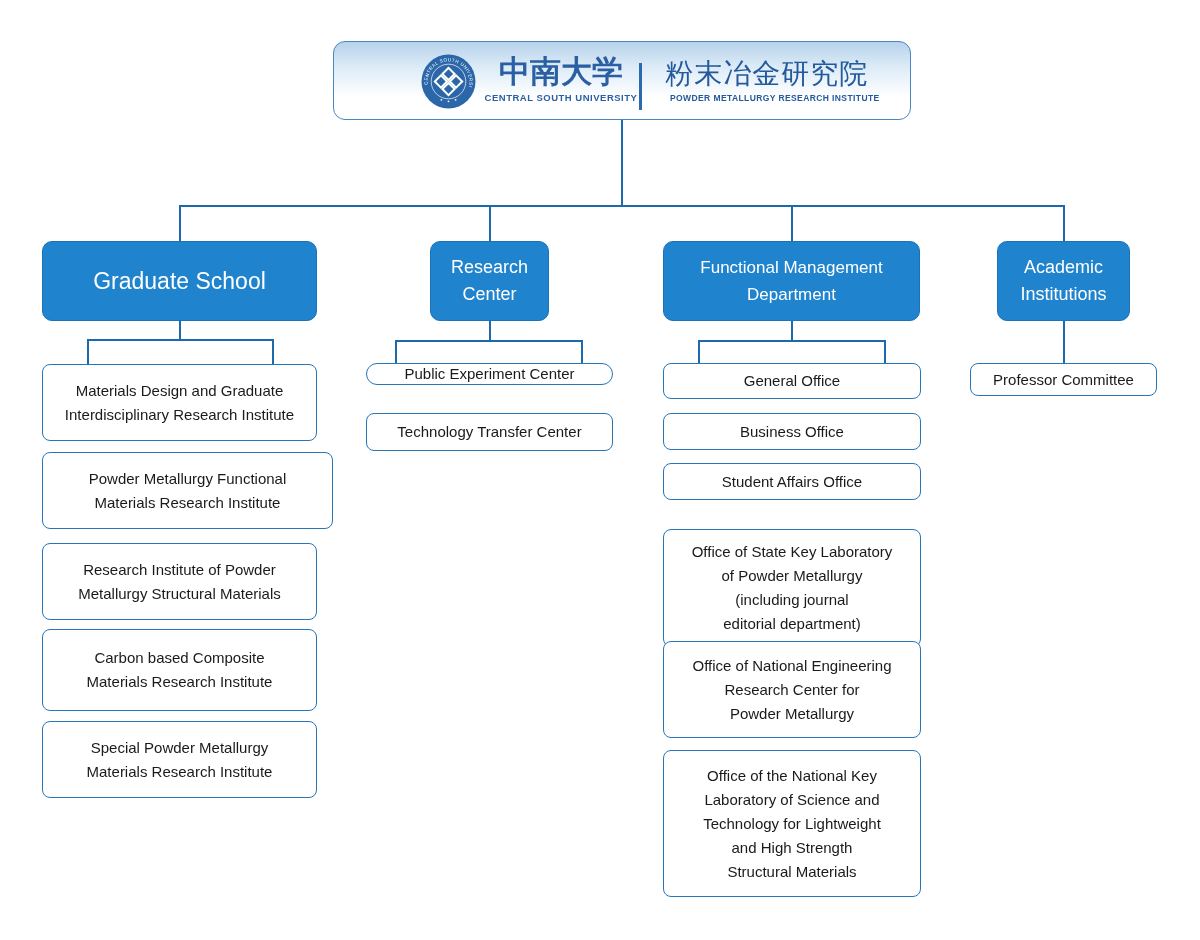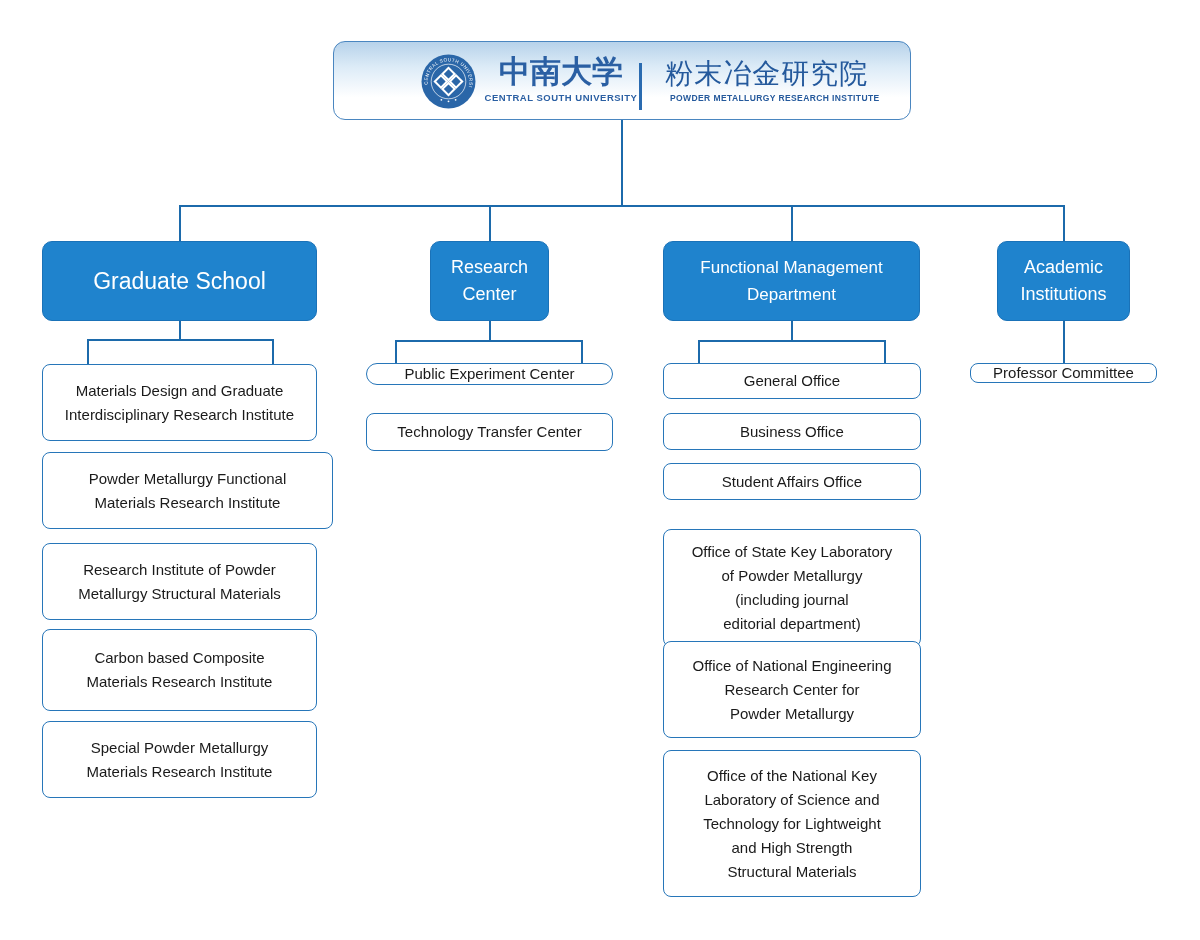--- a/index.html
+++ b/index.html
@@ -164,17 +164,17 @@
 Powder Metallurgy</span>
   </div>
   <div class="leaf" style="left:663px;top:750px;width:258px;height:147px;">
     <span class="lbl">Office of the National Key
 Laboratory of Science and
 Technology for Lightweight
 and High Strength
 Structural Materials</span>
   </div>
 
-  <div class="leaf" style="left:970px;top:363px;width:187px;height:20px;">
+  <div class="leaf" style="left:970px;top:363px;width:187px;height:33px;">
     <span class="lbl">Professor Committee</span>
   </div>
 
 </div>
 
 </body></html>

